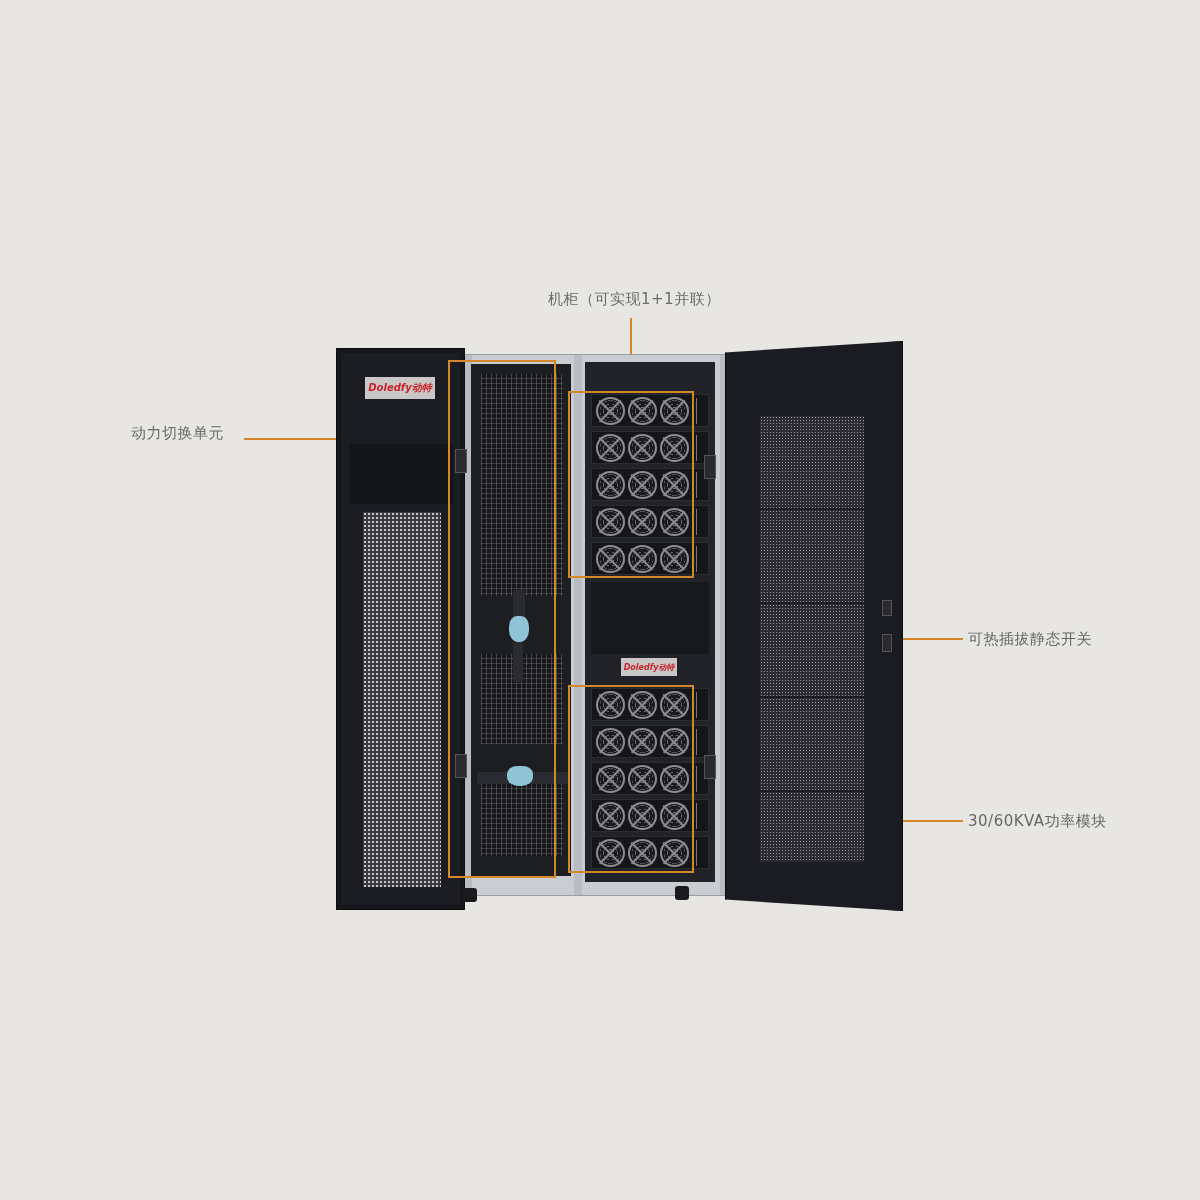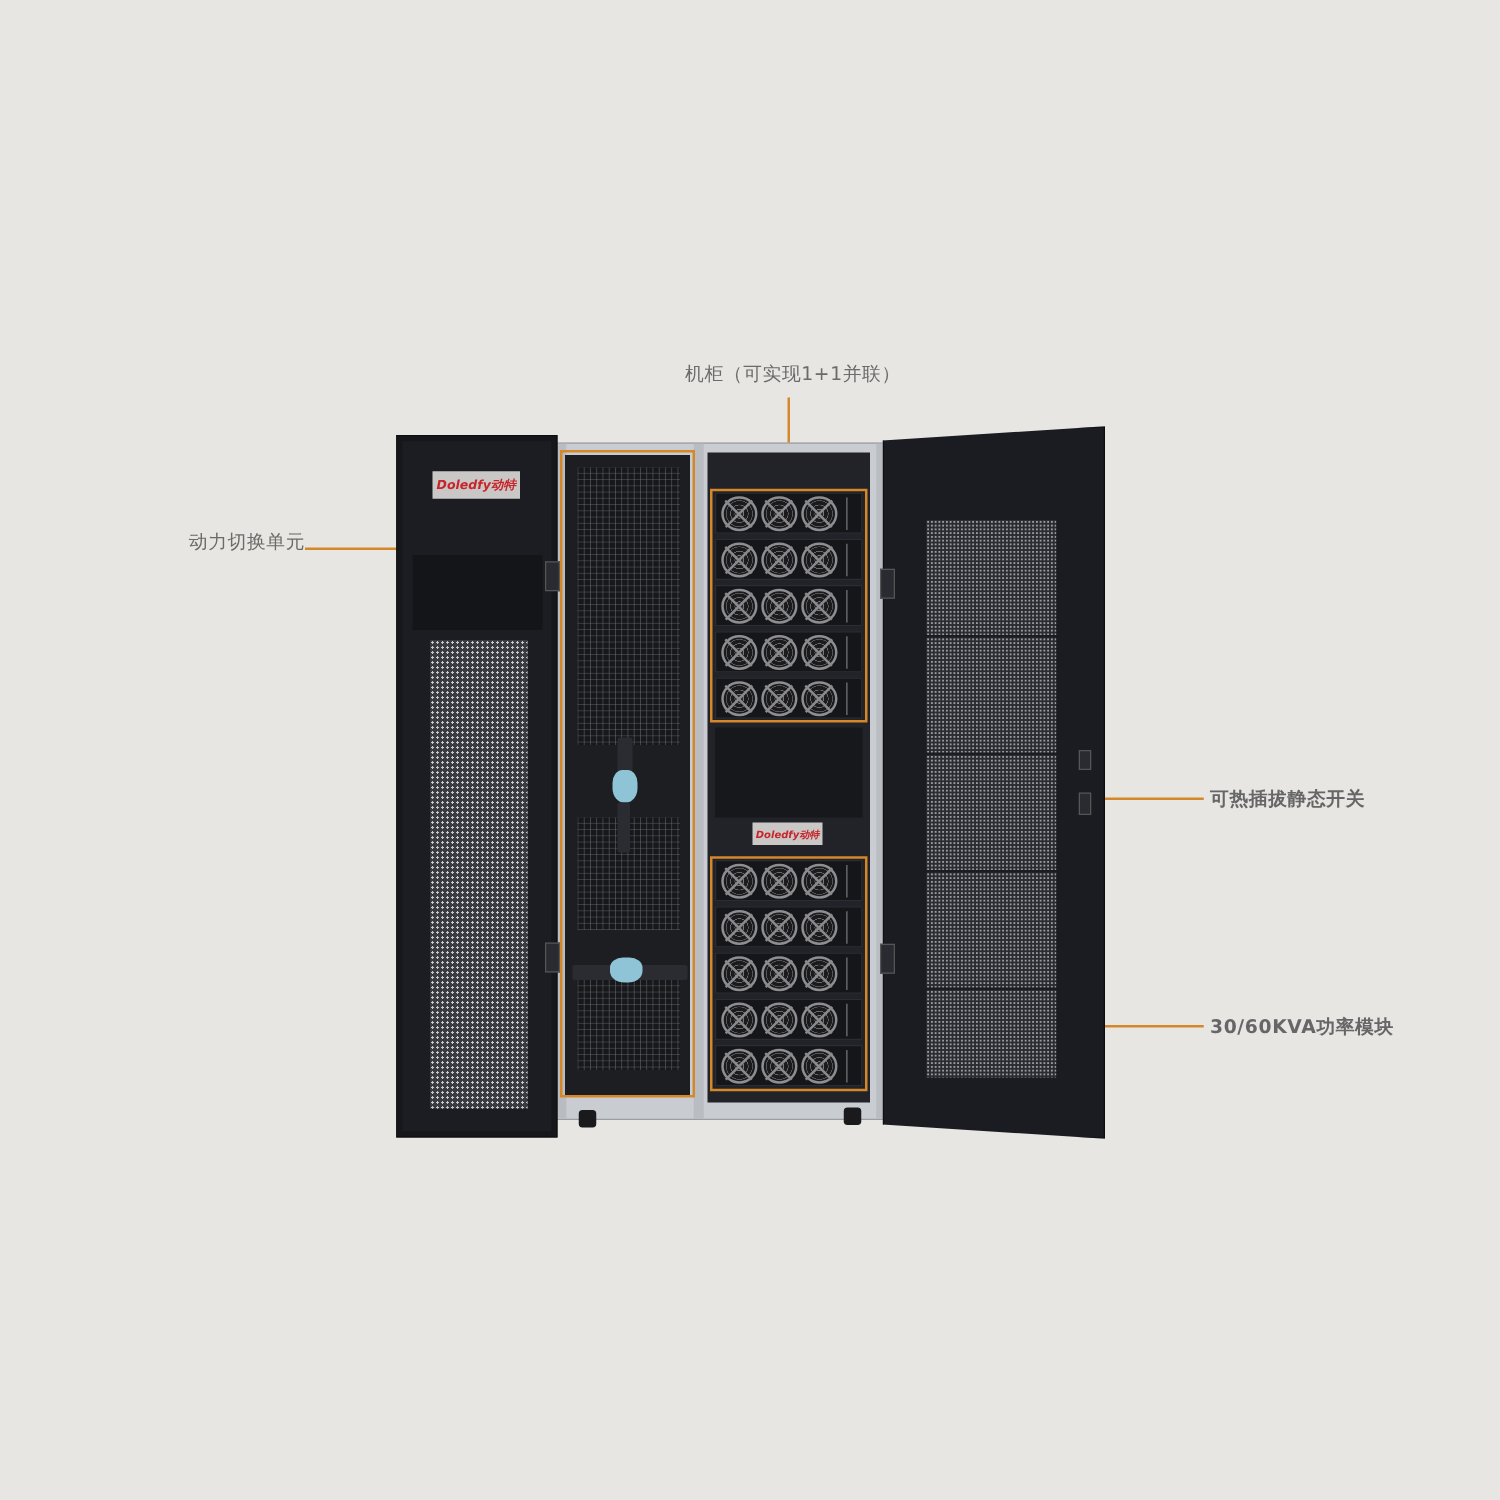--- a/index.html
+++ b/index.html
@@ -1,19 +1,19 @@
 <!DOCTYPE html>
 <html><head>
 <meta charset="utf-8">
 <style>
   html,body{margin:0;padding:0;}
   body{width:1200px;height:1200px;background:#e7e6e3;position:relative;overflow:hidden;font-family:"DejaVu Sans","Liberation Sans",sans-serif;}
-  .abs{position:absolute;}
+  .abs{position:absolute;margin-left:19px;}
   .label{position:absolute;color:#6b6b6b;font-size:15px;white-space:nowrap;letter-spacing:0.5px;}
-  .label.bold{font-weight:bold;color:#666;}
+  .label.bold{font-weight:normal;color:#666;}
   .leader{position:absolute;background:#d4882a;}
   
   .door-left{left:317px;top:348px;width:127px;height:560px;background:#1c1d22;border:1px solid #0e0e11;box-shadow:inset 0 0 0 4px #16171b;}
   .door-left .logo{position:absolute;left:28px;top:28px;width:70px;height:22px;background:#c9c8c6;display:flex;align-items:center;justify-content:center;font-size:10px;font-weight:bold;font-style:italic;color:#c8242b;}
   .door-left .panel{position:absolute;left:12px;top:95px;width:104px;height:60px;background:#141519;}
   .door-left .mesh{position:absolute;left:26px;top:163px;width:78px;height:375px;
     background-color:#3a3b40;
     background-image:radial-gradient(#c8c8c8 0.9px,transparent 1.1px);
     background-size:4px 4px;}
   .hinge{position:absolute;width:10px;height:22px;background:#2a2b30;border:1px solid #555;}
@@ -43,21 +43,21 @@
     background-image:radial-gradient(#9a9aa0 0.8px,transparent 1px);
     background-size:3px 3px;}
   .wheel{position:absolute;width:14px;height:14px;background:#1a1a1d;border-radius:3px;}
 </style>
 </head>
 <body>
 
 <div class="label" style="left:548px;top:290px;">机柜（可实现1+1并联）</div>
 <div class="leader" style="left:630px;top:318px;width:2px;height:74px;"></div>
 
-<div class="label" style="left:151px;top:424px;">动力切换单元</div>
+<div class="label" style="left:131px;top:424px;">动力切换单元</div>
 <div class="leader" style="left:244px;top:438px;width:208px;height:2px;"></div>
 
 <div class="label bold" style="left:968px;top:630px;">可热插拔静态开关</div>
 <div class="leader" style="left:642px;top:638px;width:321px;height:2px;"></div>
 
 <div class="label bold" style="left:968px;top:812px;">30/60KVA功率模块</div>
 <div class="leader" style="left:643px;top:820px;width:320px;height:2px;"></div>
 
 <div class="abs frame">
   <div class="rail" style="left:0;"></div>

